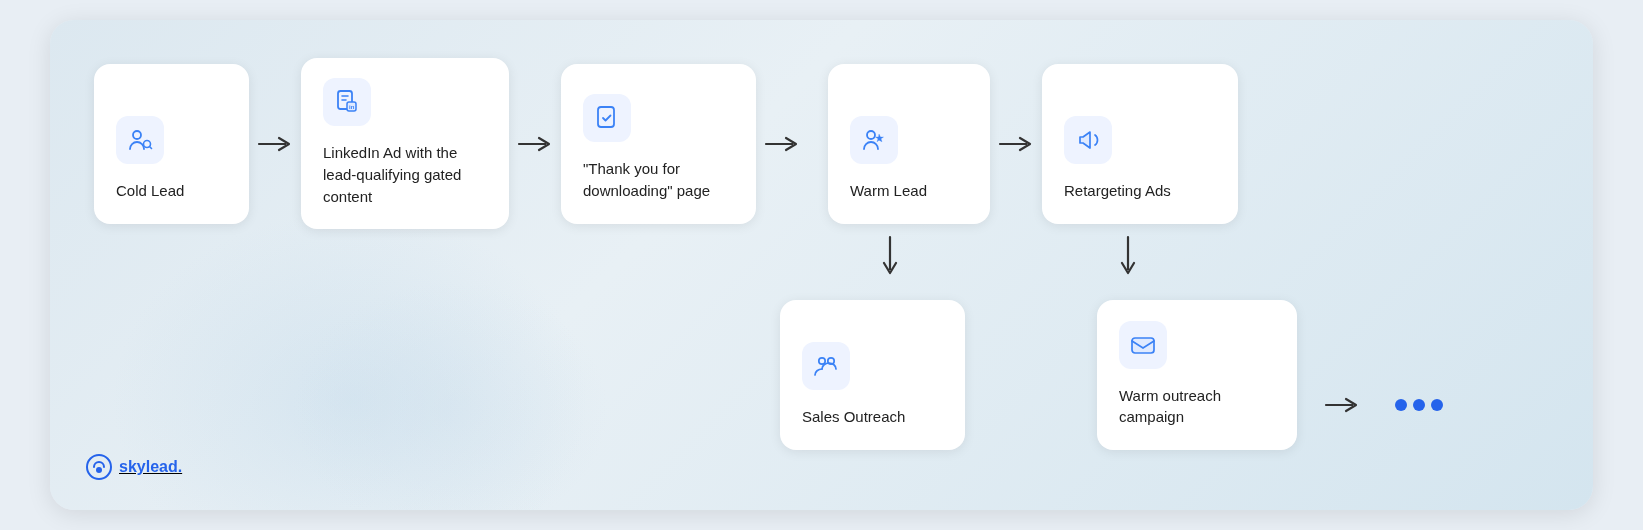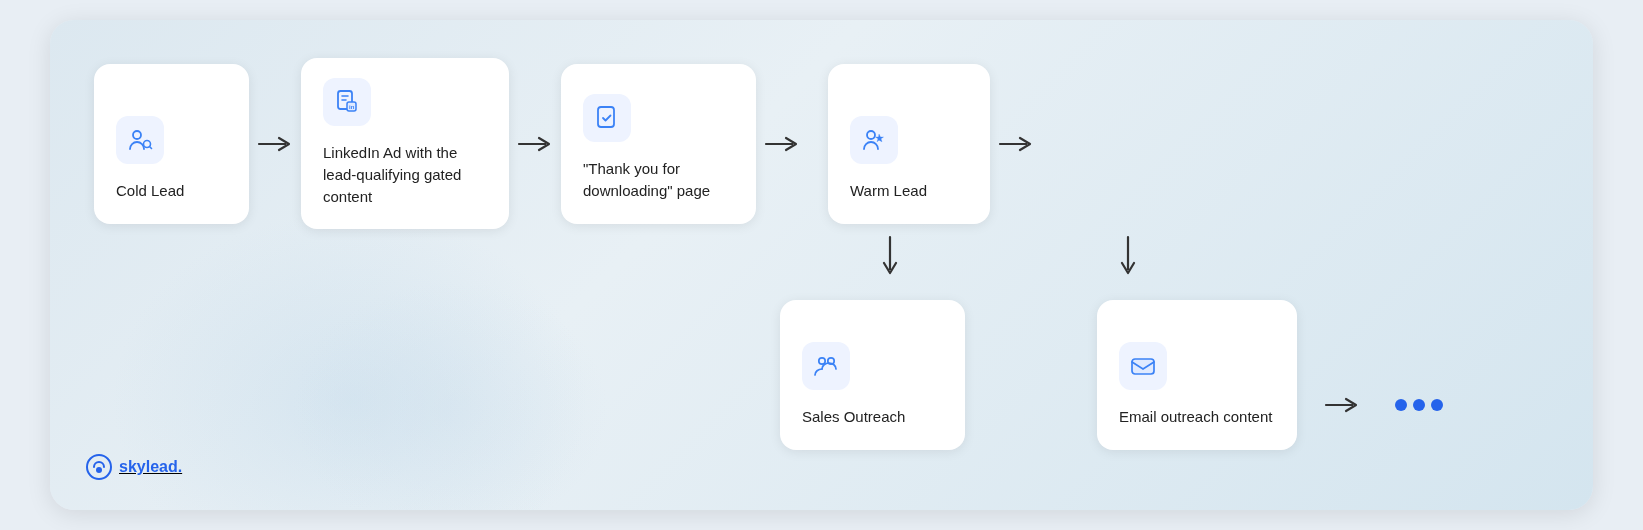--- a/index.html
+++ b/index.html
@@ -209,20 +209,30 @@
       </div>
       <span class="card-label">Warm Lead</span>
     </div>
 
     <div class="arrow">
       <svg width="36" height="20" viewBox="0 0 36 20">
           <path d="M2 10 H28 M22 4 L32 10 L22 16" stroke="#333" stroke-width="2.2" stroke-linecap="round" stroke-linejoin="round" fill="none"></path>
         </svg>
     </div>
 
+    <div class="card" style="width:196px; min-height:160px;">
+      <div class="card-icon-wrap">
+
+        <svg viewBox="0 0 28 28" fill="none" xmlns="http://www.w3.org/2000/svg">
+          <path d="M6 11v6h3l7 5V6L9 11H6z" fill="#e0eaff" stroke="#3b82f6" stroke-width="1.7" stroke-linejoin="round"></path>
+          <path d="M21 9c1.5 1 2.5 3 2.5 5s-1 4-2.5 5" stroke="#3b82f6" stroke-width="1.7" stroke-linecap="round"></path>
+        </svg>
+      </div>
+      <span class="card-label">Retargeting Ads</span>
+    </div>
 
   </div>
 
   <div style="position:absolute; top:215px; left: 830px; display:flex; flex-direction:column; align-items:center;">
     <svg width="20" height="44" viewBox="0 0 20 44">
       <path d="M10 2 V34 M4 28 L10 38 L16 28" stroke="#333" stroke-width="2.2" stroke-linecap="round" stroke-linejoin="round" fill="none"></path>
     </svg>
   </div>
 
   <div style="position:absolute; top:215px; left: 1068px; display:flex; flex-direction:column; align-items:center;">
@@ -249,21 +259,21 @@
     <div style="width: 100px;"></div>
 
     <div class="card" style="width:200px; min-height:150px;">
       <div class="card-icon-wrap">
 
         <svg viewBox="0 0 28 28" fill="none" xmlns="http://www.w3.org/2000/svg">
           <rect x="3" y="7" width="22" height="15" rx="3" fill="#e0eaff" stroke="#3b82f6" stroke-width="1.7"></rect>
           <path d="M3 10l11 7 11-7" stroke="#3b82f6" stroke-width="1.7" stroke-linecap="round"></path>
         </svg>
       </div>
-      <span class="card-label">Email outreach content</span>
+      <span class="card-label">Warm outreach campaign</span>
     </div>
 
     <div class="arrow" style="width: 50px; margin: 0 4px; margin-top: 60px;">
       <svg width="36" height="20" viewBox="0 0 36 20">
           <path d="M2 10 H28 M22 4 L32 10 L22 16" stroke="#333" stroke-width="2.2" stroke-linecap="round" stroke-linejoin="round" fill="none"></path>
         </svg>
     </div>
 
     <div class="dots-container">
       <div class="dot"></div>

